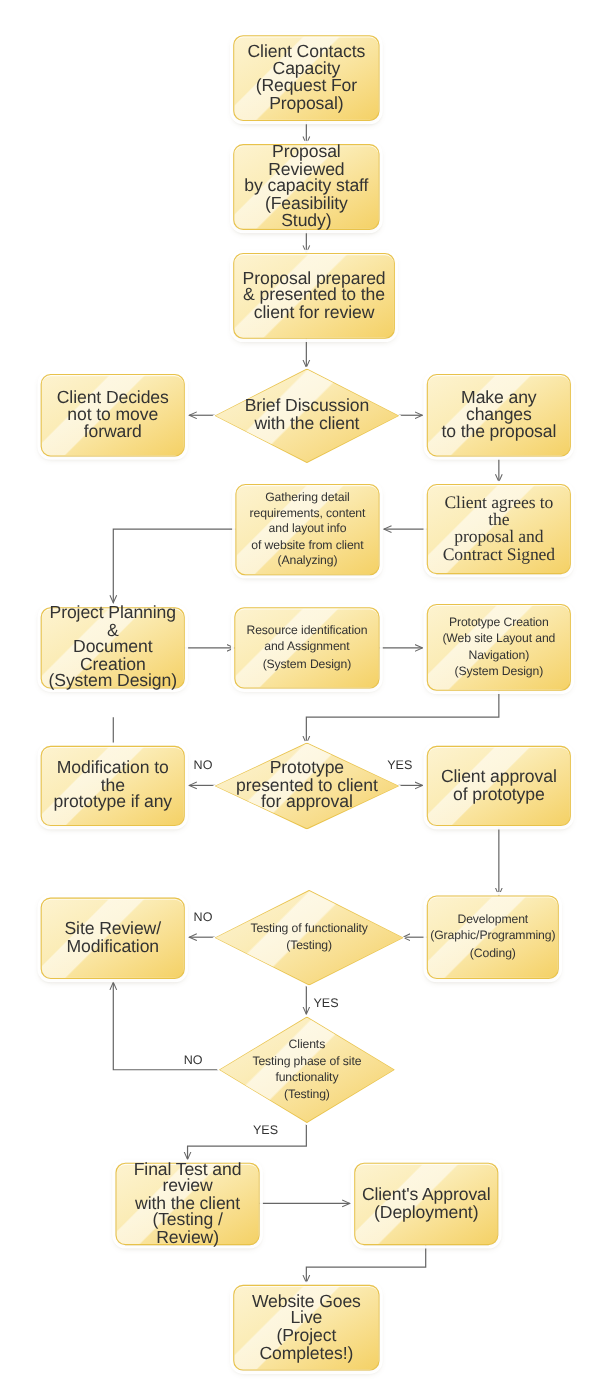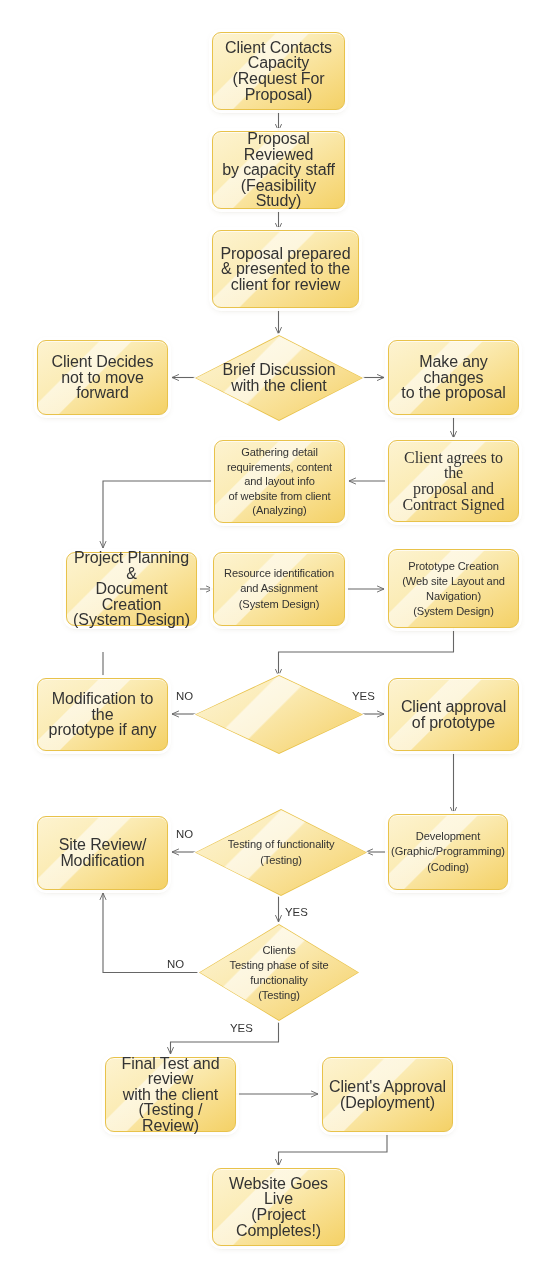--- a/index.html
+++ b/index.html
@@ -202,21 +202,21 @@
   </div>
 
   <div class="node box" style="left:214px;top:440px;width:131px;height:83px;font-size:11.1px;line-height:14.6px;">
     <span class="txt">Gathering detail
 requirements, content
 and layout info
 of website from client
 (Analyzing)</span>
   </div>
 
-  <div class="node box" style="left:37px;top:552px;width:131px;height:74px;margin-left:29px;">
+  <div class="node box" style="left:37px;top:552px;width:131px;height:74px;">
     <span class="txt">Project Planning &amp;
 Document Creation
 (System Design)</span>
   </div>
 
   <div class="node box" style="left:213px;top:552px;width:132px;height:74px;font-size:11.1px;">
     <span class="txt">Resource identification
 and Assignment
 (System Design)</span>
   </div>
@@ -225,20 +225,23 @@
     <span class="txt">Prototype Creation
 (Web site Layout and
 Navigation)
 (System Design)</span>
   </div>
 
   <div class="node diamond" style="left:196px;top:676px;width:166px;height:77px;">
     <span class="shadow"></span>
     <span class="edge"></span>
     <span class="shape"></span>
+    <span class="txt">Prototype
+presented to client
+for approval</span>
   </div>
 
   <div class="node box" style="left:37px;top:678px;width:131px;height:73px;">
     <span class="txt">Modification to the
 prototype if any</span>
   </div>
 
   <div class="node box" style="left:388px;top:678px;width:131px;height:73px;">
     <span class="txt">Client approval
 of prototype</span>

